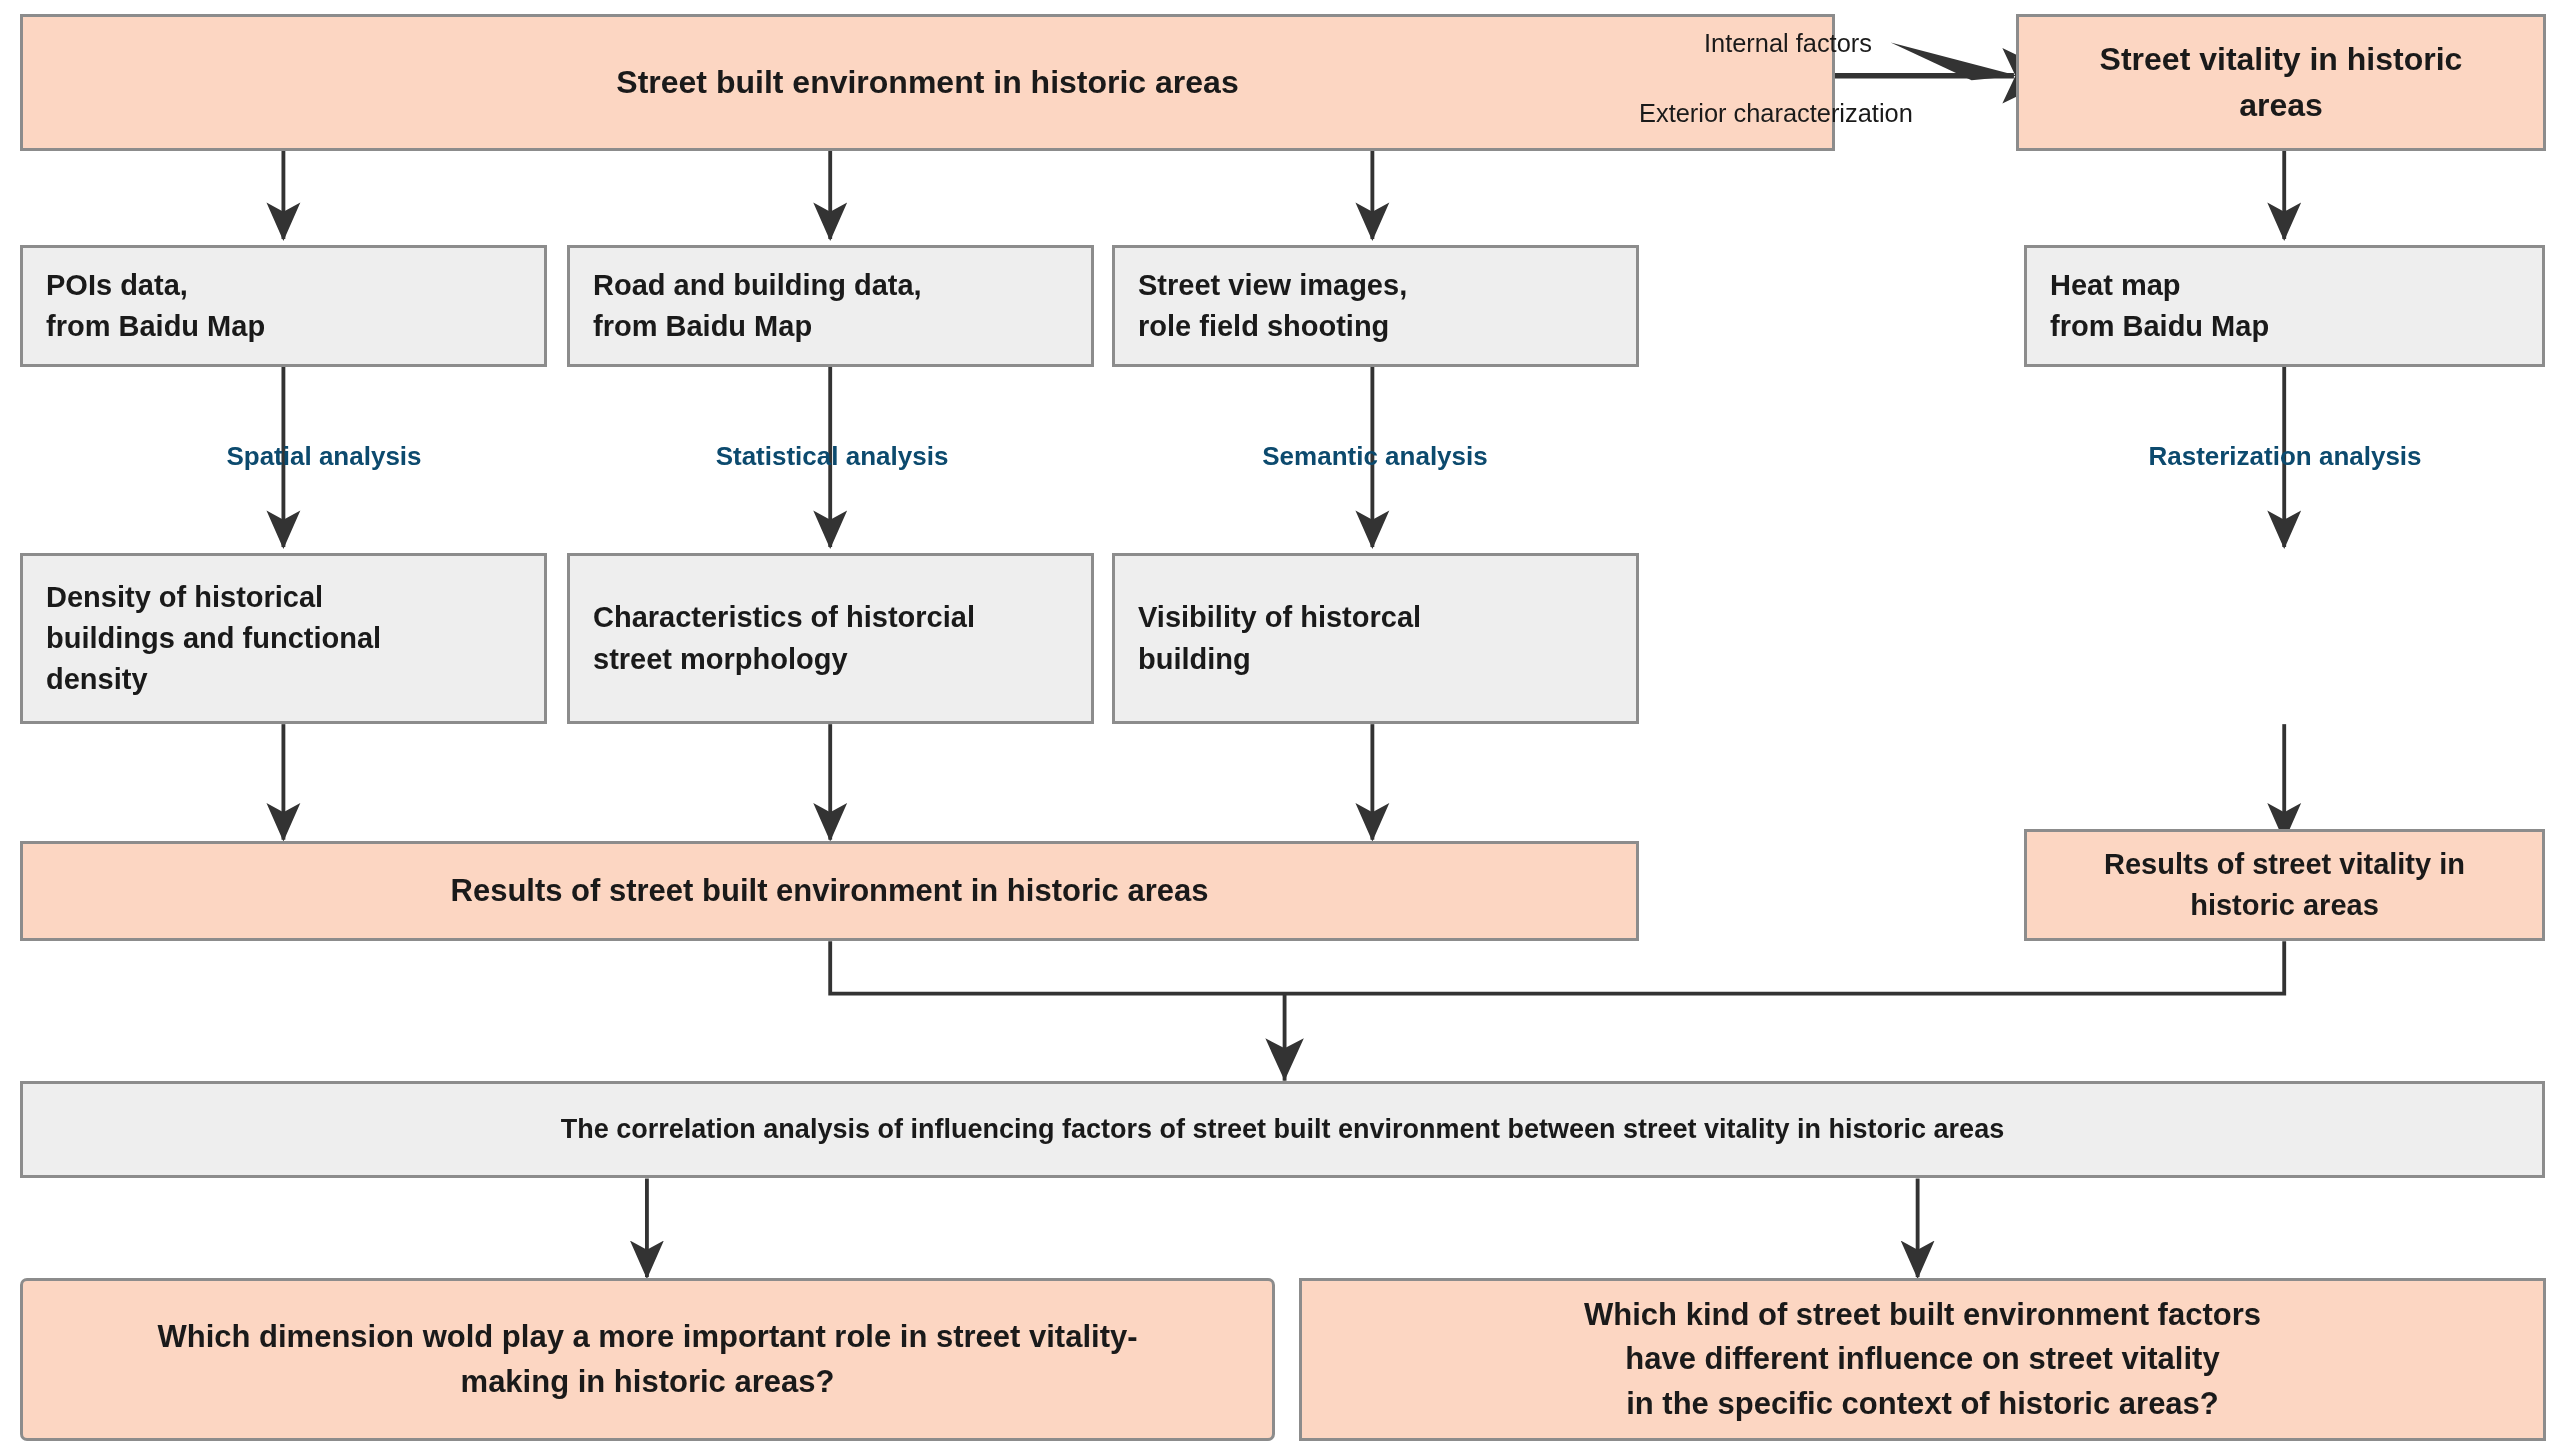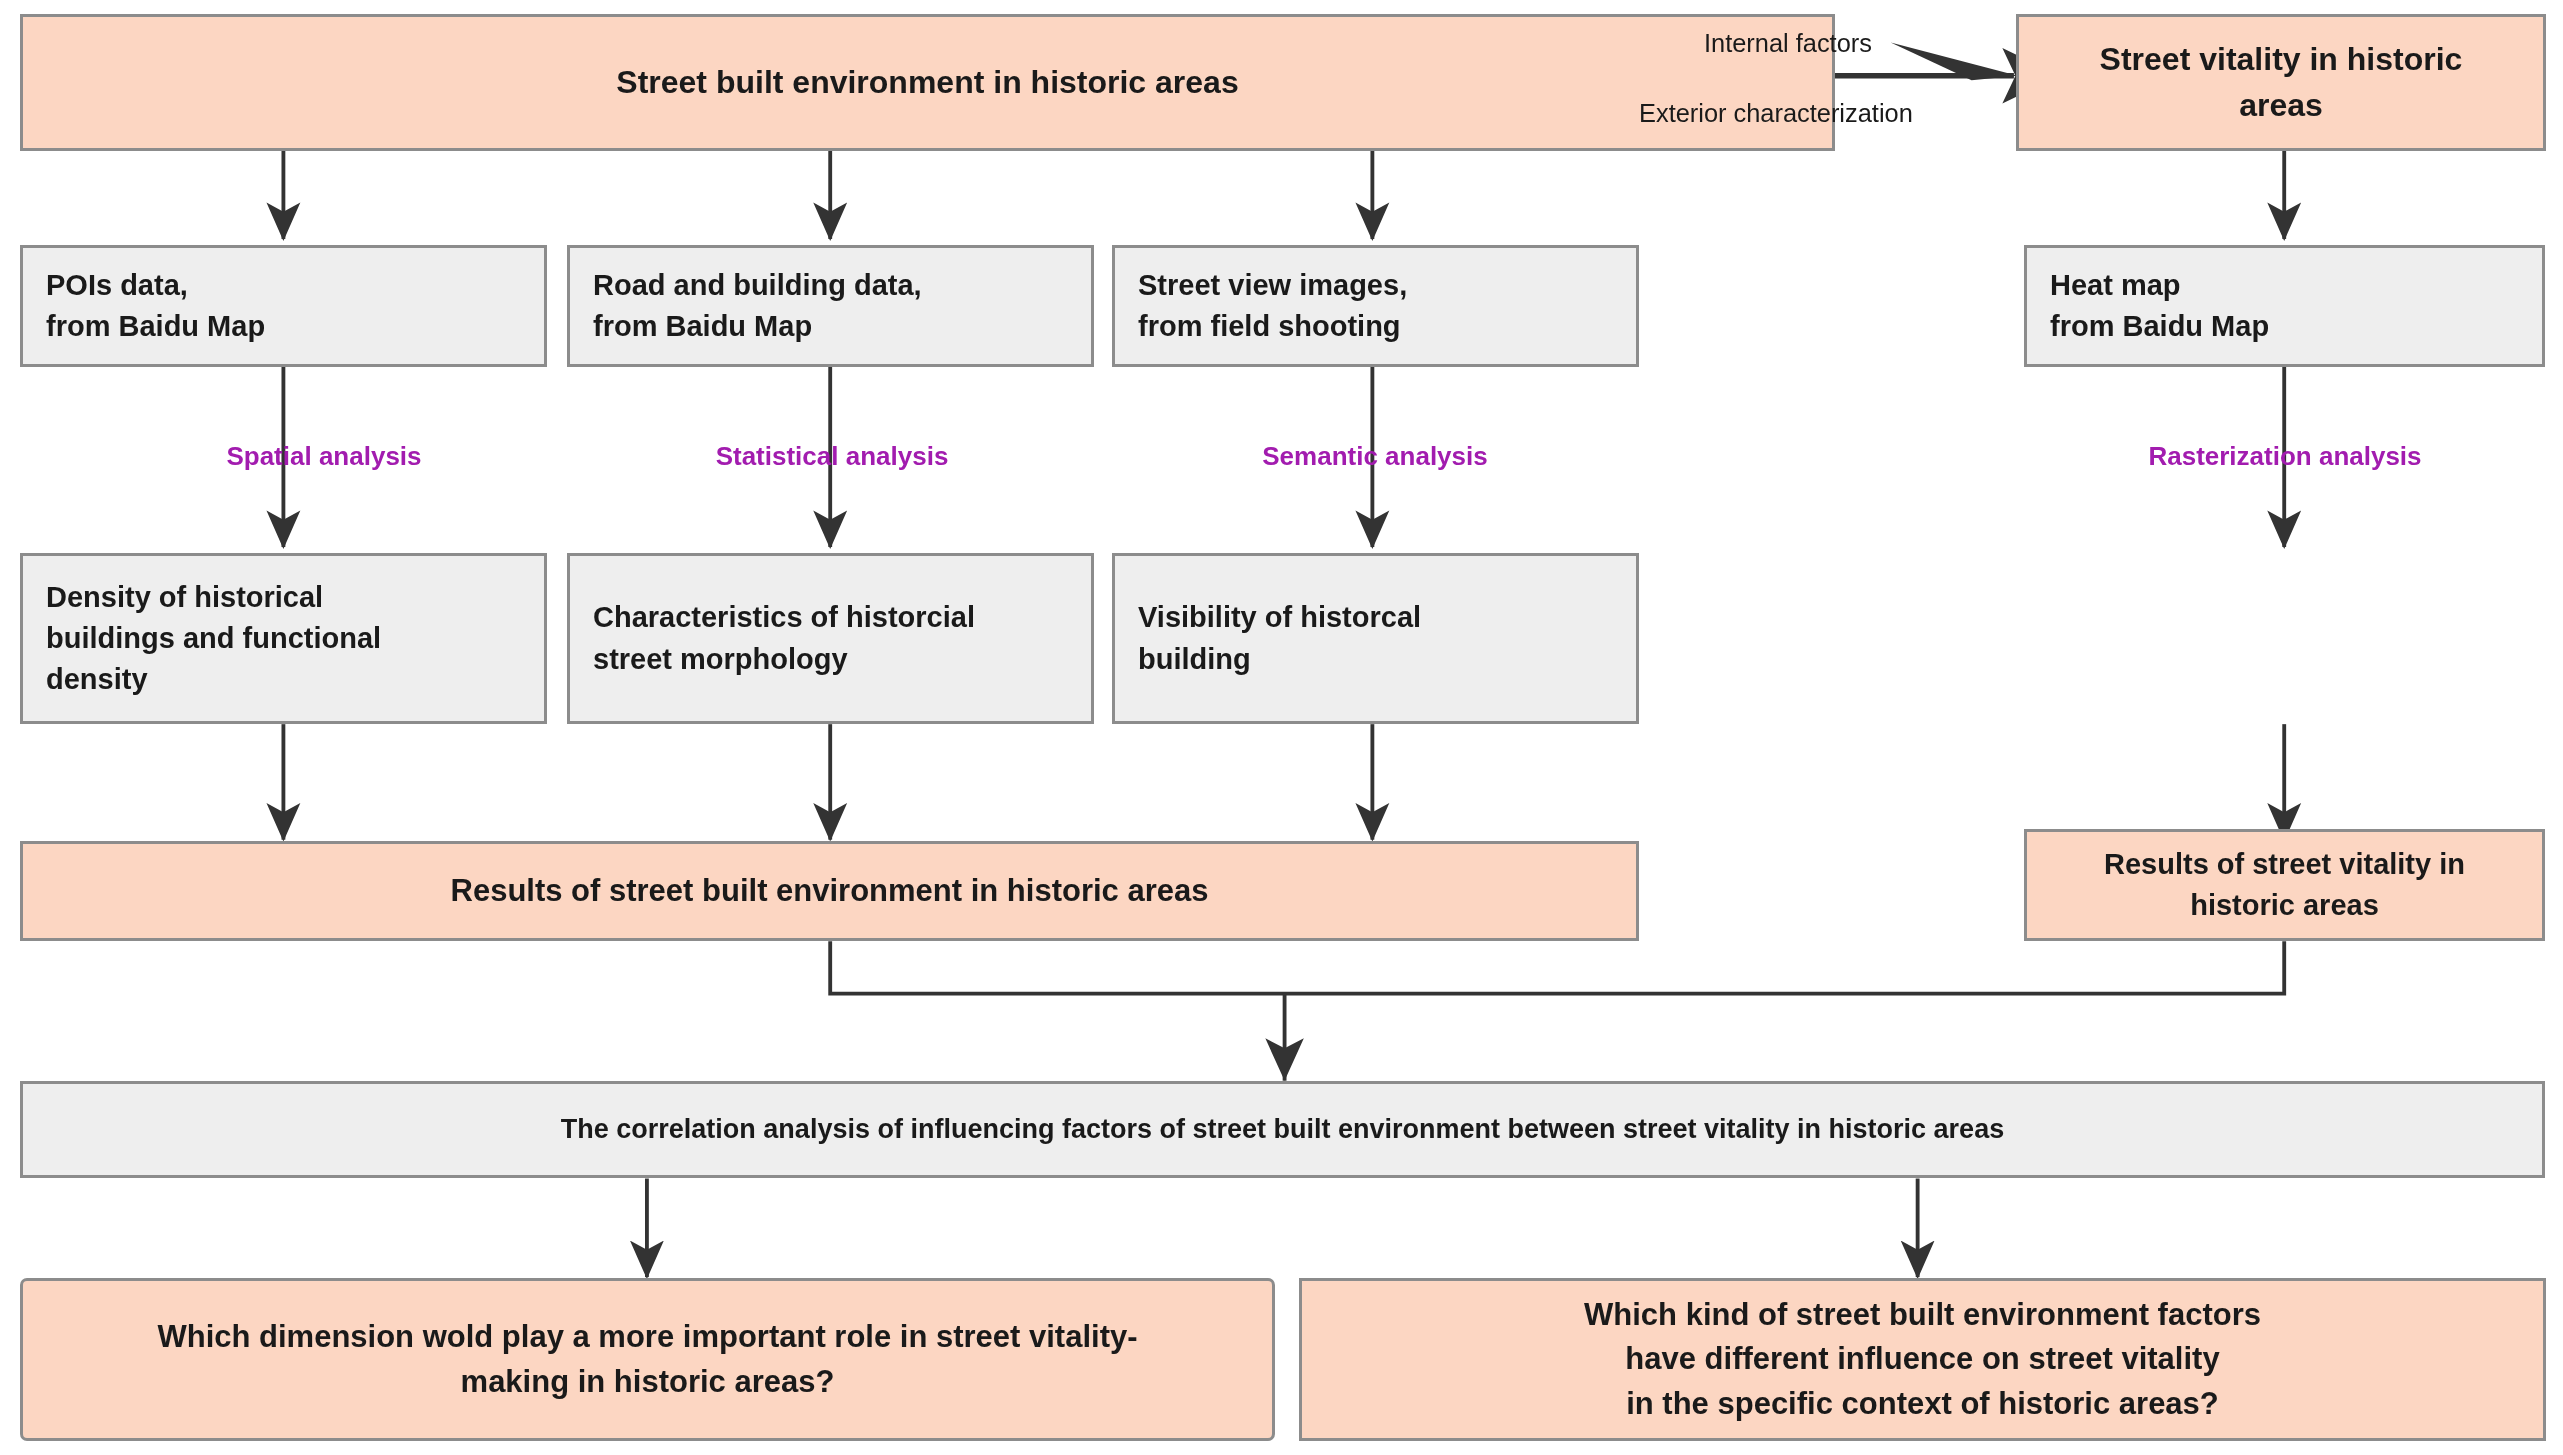--- a/index.html
+++ b/index.html
@@ -26,21 +26,21 @@
   }
   .box.peach { background: #fcd6c2; }
   .box.gray  { background: #eeeeee; }
   .box.c-center { justify-content: center; text-align: center; }
   .box.c-left   { justify-content: flex-start; text-align: left; padding-left: 23px; padding-right: 0; }
 
   .edge-label {
     position: absolute;
     font-size: 26px;
     font-weight: bold;
-    color: #a21caf;
+    color: #0c4a6e;
     text-align: center;
     white-space: nowrap;
   }
   .pair-label {
     position: absolute;
     font-size: 25.4px;
     font-weight: normal;
     color: #1a1a1a;
     white-space: nowrap;
   }
@@ -109,21 +109,21 @@
   <div class="box gray c-left" style="left:20px; top:245px; width:527px; height:122px; font-size:29px;">
     <span>POIs data,
 from Baidu Map</span>
   </div>
   <div class="box gray c-left" style="left:567px; top:245px; width:527px; height:122px; font-size:29px;">
     <span>Road and building data,
 from Baidu Map</span>
   </div>
   <div class="box gray c-left" style="left:1112px; top:245px; width:527px; height:122px; font-size:29px;">
     <span>Street view images,
-from field  shooting</span>
+role field  shooting</span>
   </div>
   <div class="box gray c-left" style="left:2024px; top:245px; width:521px; height:122px; font-size:29px;">
     <span>Heat map
 from Baidu Map</span>
   </div>
 
   <div class="edge-label" style="left:139px; top:441px; width:370px;">Spatial analysis</div>
   <div class="edge-label" style="left:647px; top:441px; width:370px;">Statistical analysis</div>
   <div class="edge-label" style="left:1190px; top:441px; width:370px;">Semantic analysis</div>
   <div class="edge-label" style="left:2079px; top:441px; width:412px;">Rasterization analysis</div>

